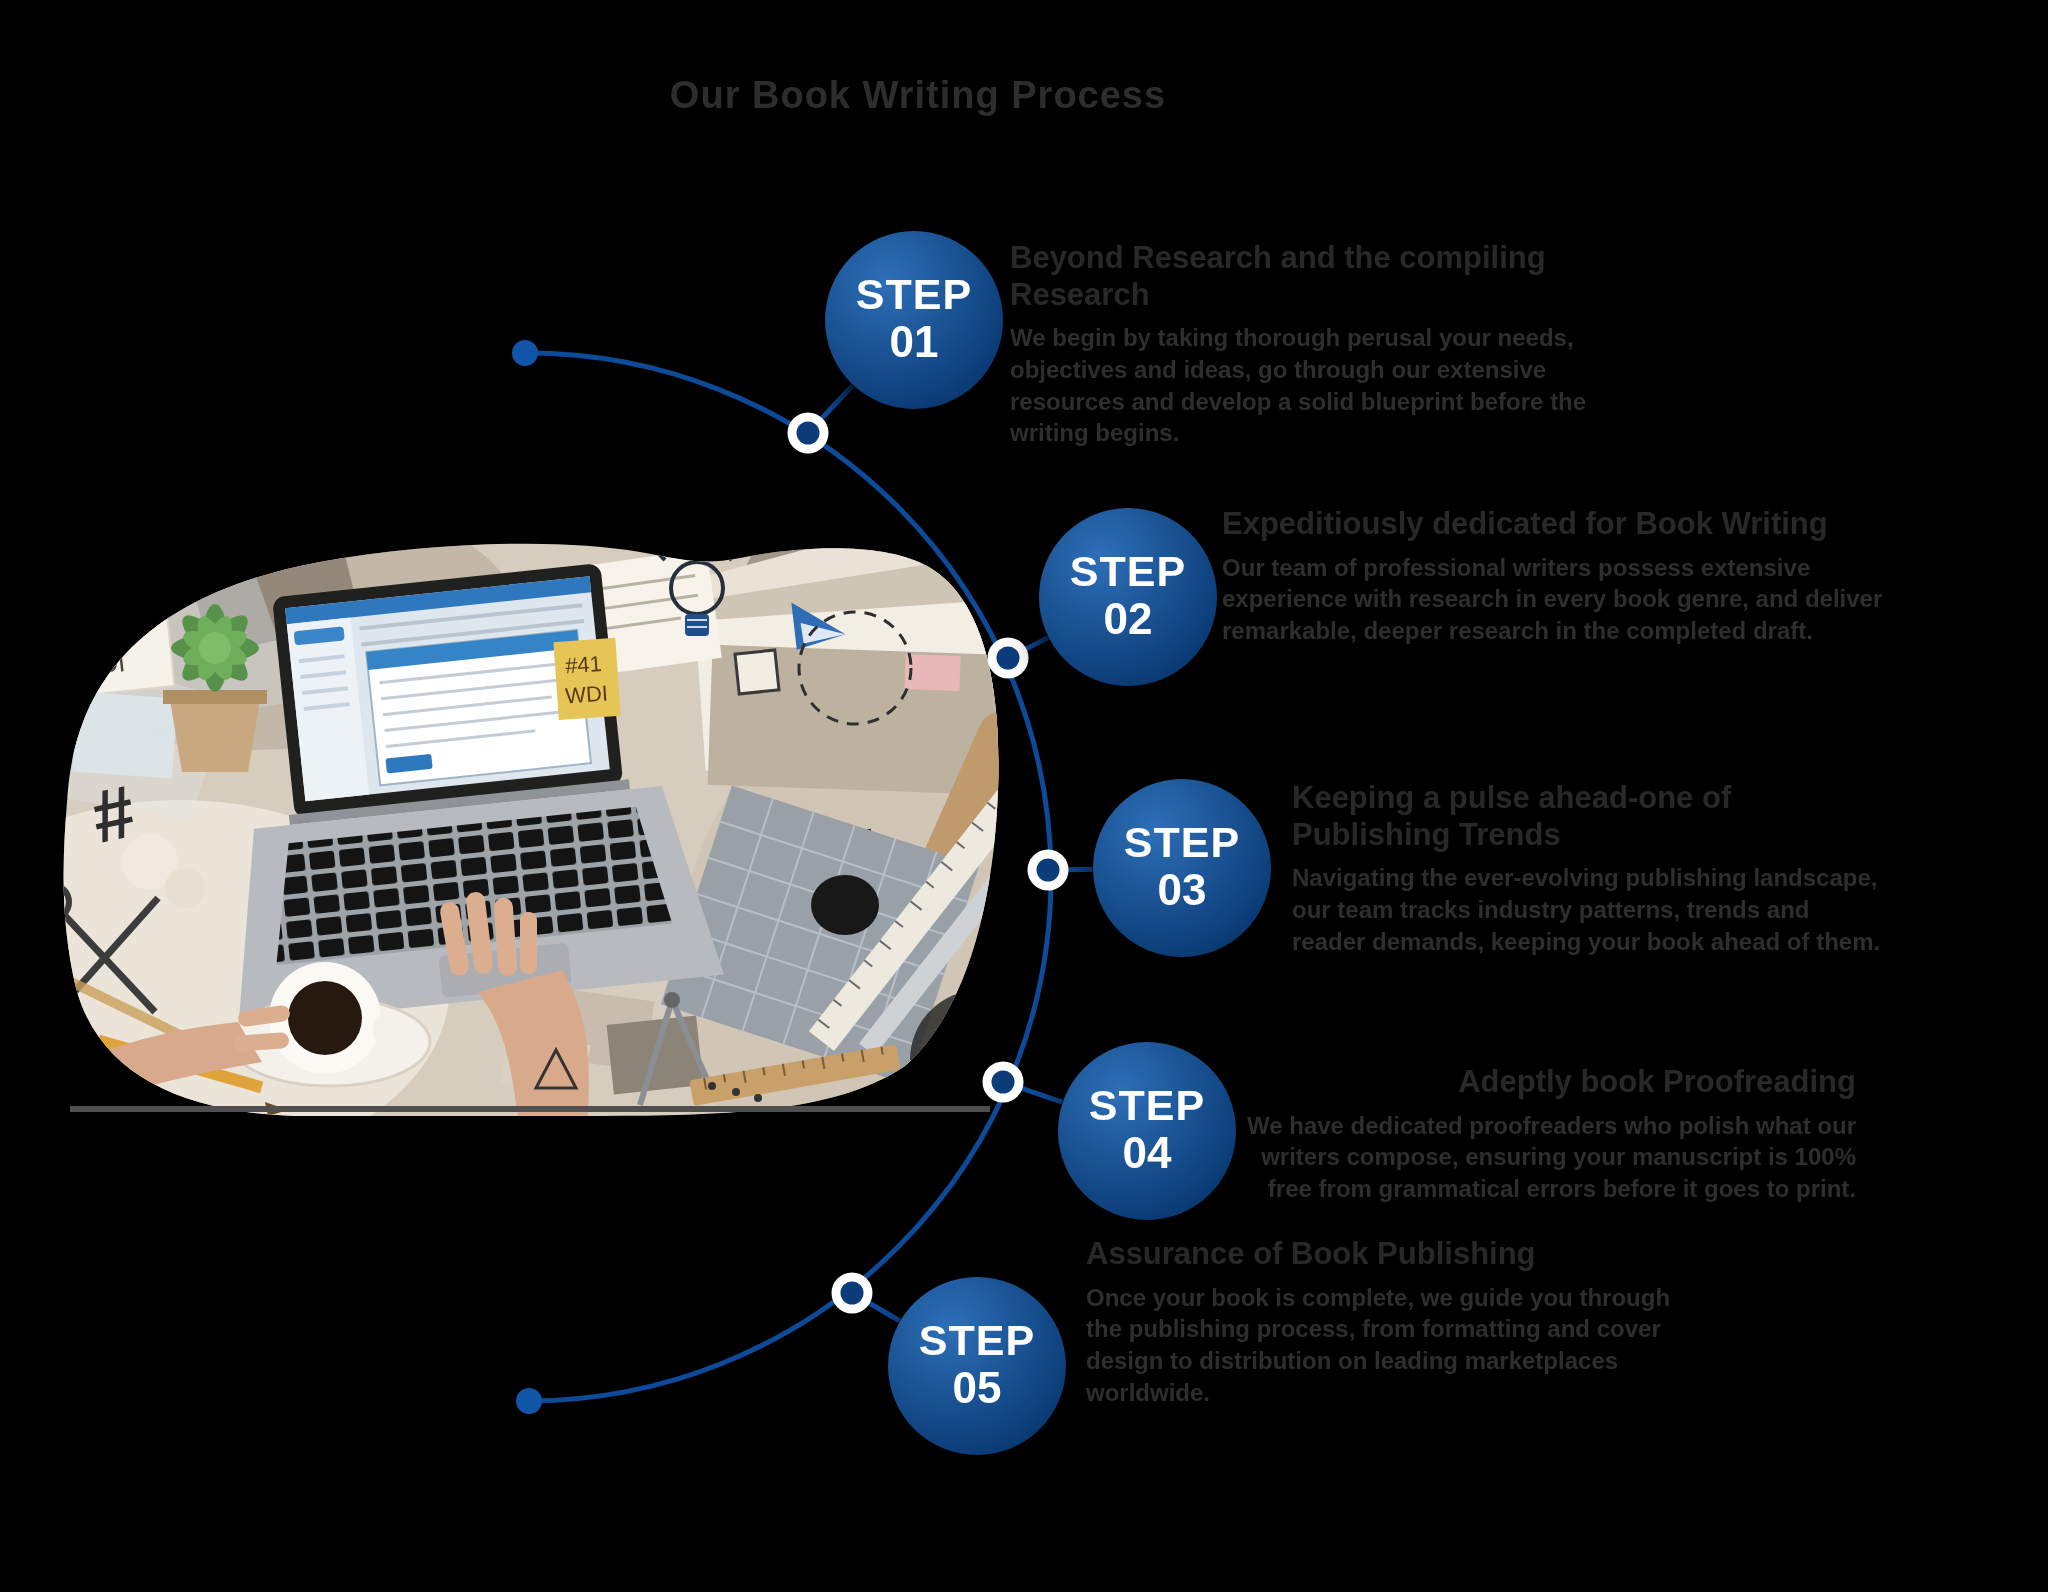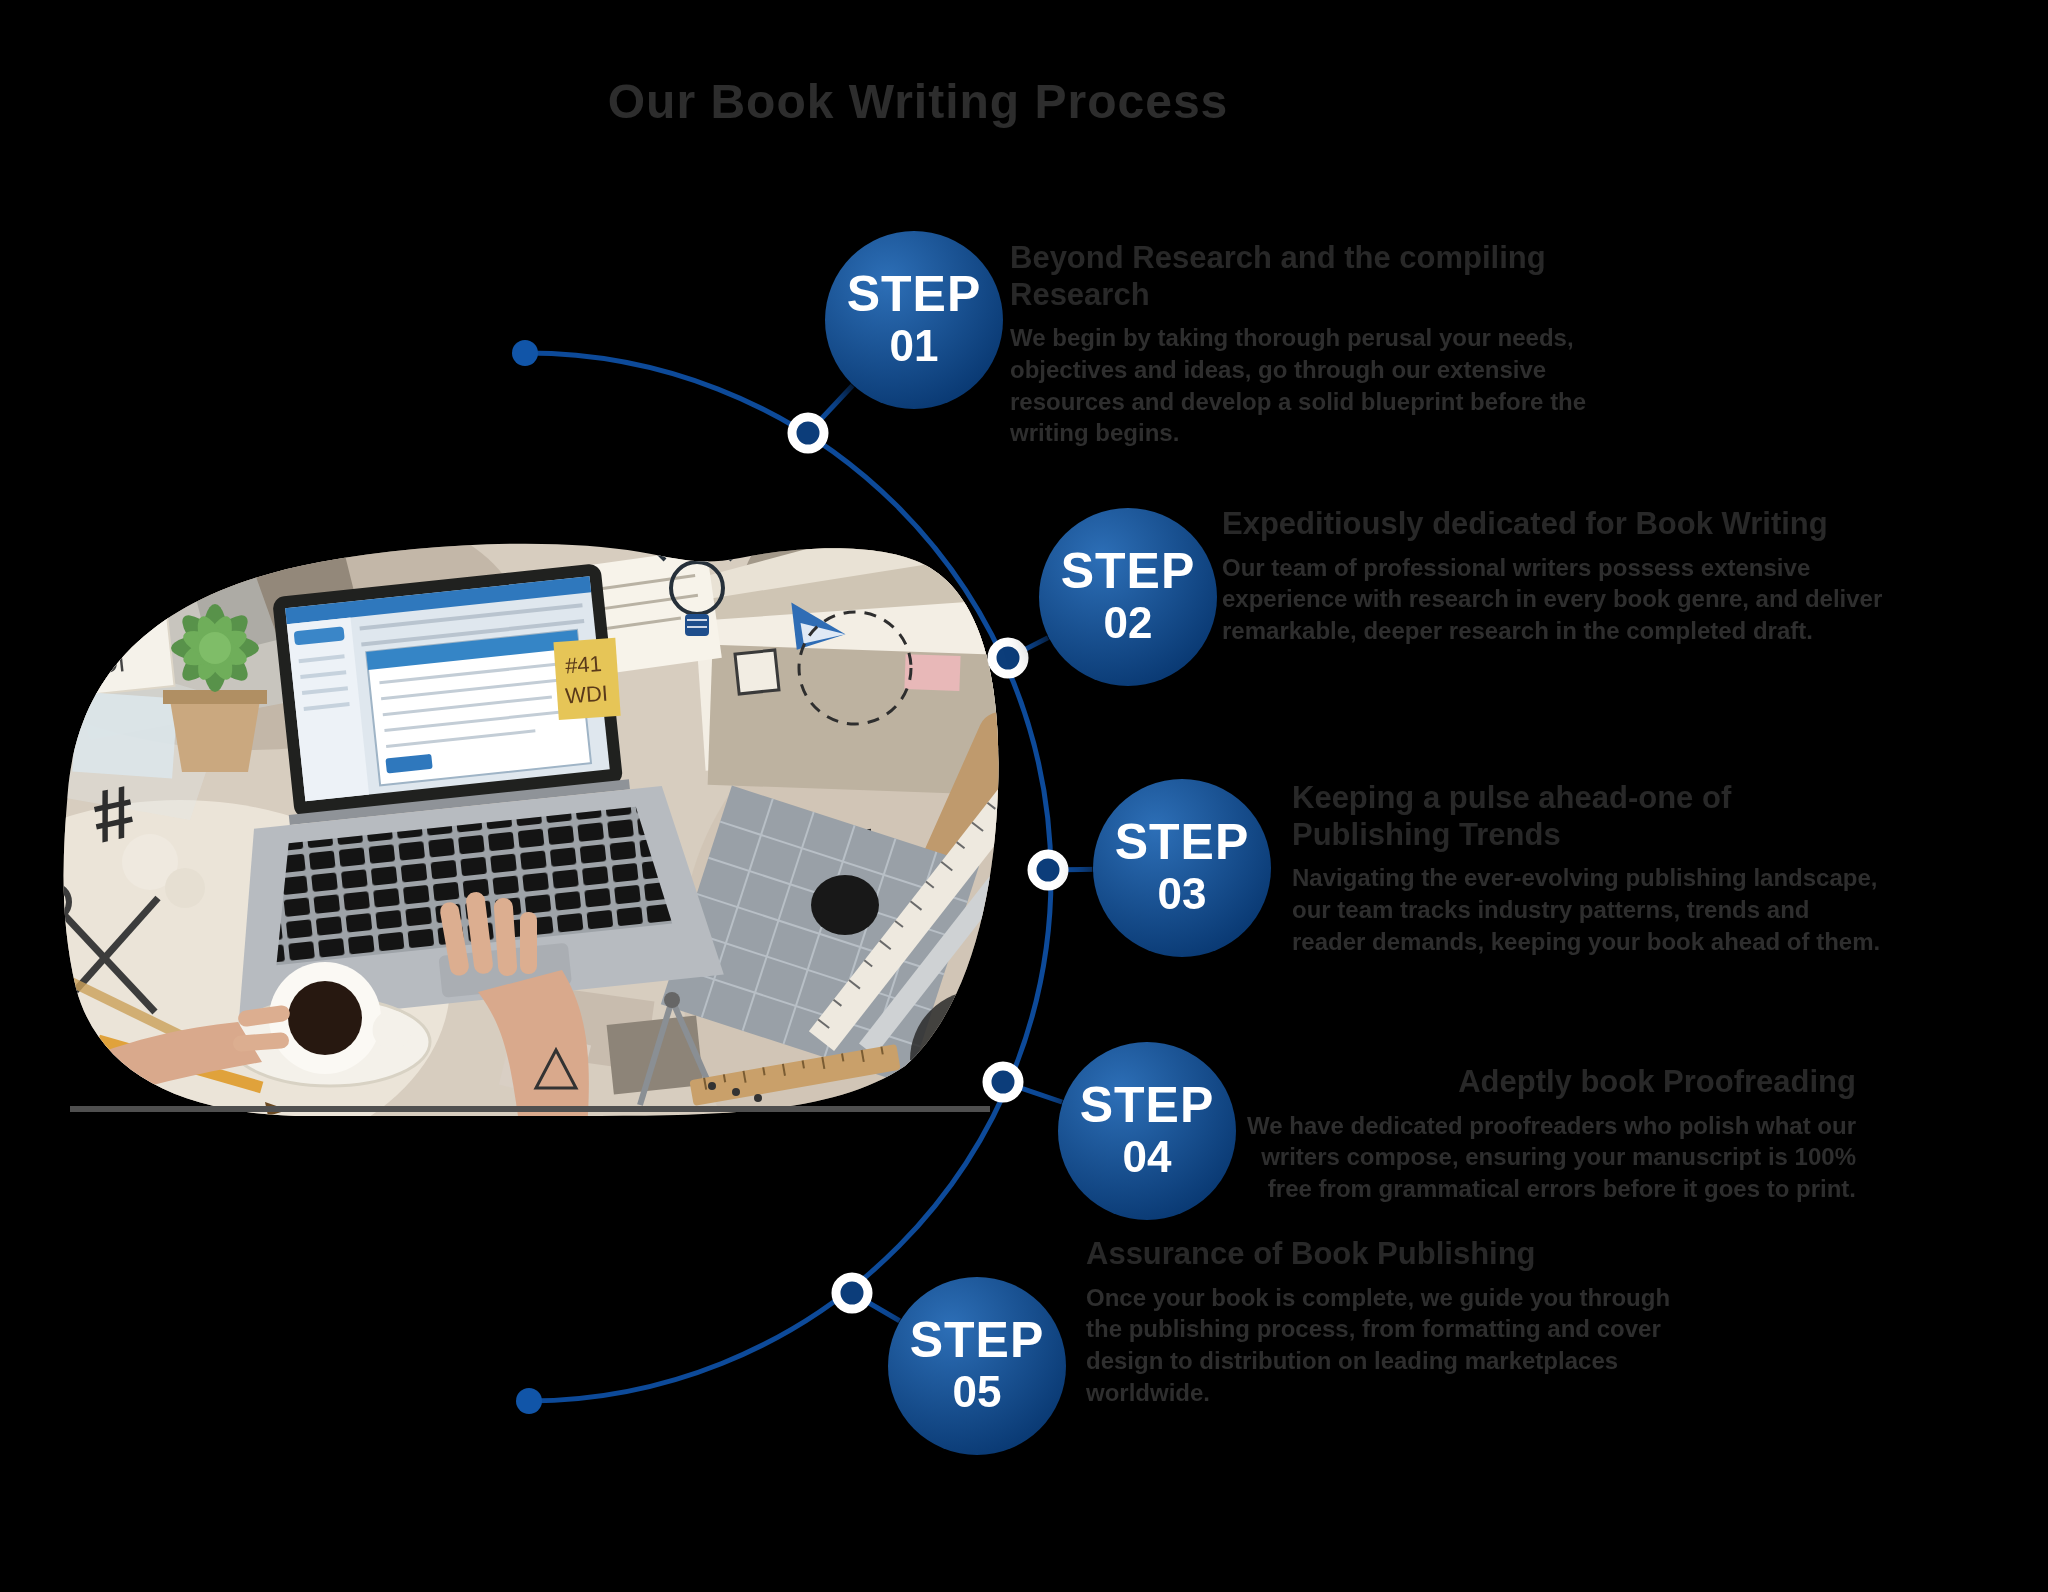--- a/index.html
+++ b/index.html
@@ -3,35 +3,35 @@
 <meta charset="utf-8">
 <style>
   html,body{margin:0;padding:0;background:#000;}
   .canvas{
     position:relative;width:2048px;height:1592px;overflow:hidden;
     background:var(--bg,#000);
     font-family:"Liberation Sans",sans-serif;
   }
   .title{
     position:absolute;top:74px;left:0;width:1836px;text-align:center;
-    font-size:48px;font-weight:bold;letter-spacing:1px;color:var(--title,#2d2d2d);
+    font-size:38px;font-weight:bold;letter-spacing:1px;color:var(--title,#2d2d2d);
   }
   svg{position:absolute;left:0;top:0;}
   .arc-line{stroke:var(--arc,#0d4a99);stroke-width:5;fill:none;}
   .connector{stroke:var(--arc,#0d4a99);stroke-width:5;}
   .node{fill:var(--node_fill,#0c3d7a);stroke:var(--node_ring,#fff);stroke-width:9;}
   .end-dot{fill:var(--dot,#1155a8);}
   .step-circle{
     position:absolute;width:178px;height:178px;border-radius:50%;
     background:radial-gradient(circle at 35% 28%, var(--circle_light,#2d6fb7), var(--circle_dark,#0a3a74) 78%);
     display:flex;flex-direction:column;align-items:center;justify-content:center;
     color:var(--circle_text,#fff);font-weight:bold;text-align:center;
     box-shadow:0 16px 34px rgba(0,0,0,.95), 0 0 0 1px rgba(0,0,0,.7);
   }
-  .step-circle .w{font-size:50px;line-height:1.05;letter-spacing:1px;}
+  .step-circle .w{font-size:43px;line-height:1.05;letter-spacing:1px;}
   .step-circle .n{font-size:44px;line-height:1.15;}
   .step-text{position:absolute;color:var(--body,#323232);}
   .step-text h3{
     margin:0 0 9px 0;font-size:31px;line-height:1.18;font-weight:bold;
     color:var(--heading,#282828);
   }
   .step-text p{margin:0;font-size:24px;line-height:1.32;font-weight:bold;opacity:.92;}
   .s1 h3{max-width:660px}.s1 p{max-width:580px}
   .s2 h3{max-width:700px}.s2 p{max-width:700px}
   .s3 h3{max-width:600px}.s3 p{max-width:590px}

